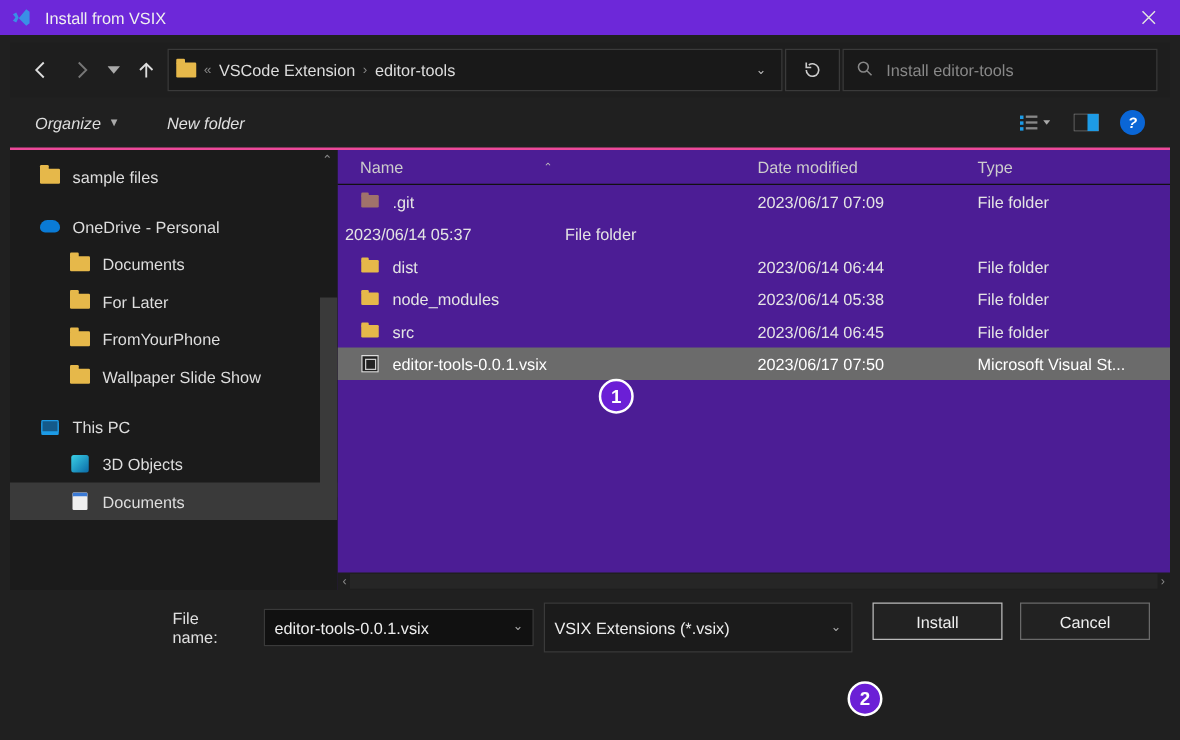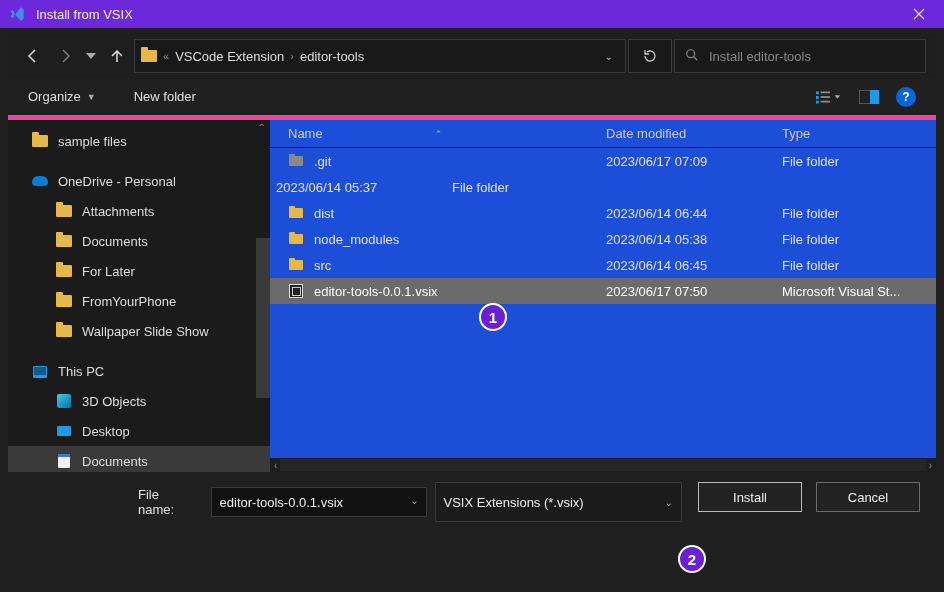--- a/index.html
+++ b/index.html
@@ -68,21 +68,22 @@
     padding:0 10px;
     gap:10px;
     color:#888;
   }
   .cmdbar {
     height: 42px;
     display:flex; align-items:center;
     padding: 0 20px;
     gap:40px;
     margin:0 8px;
-    border-bottom:5px solid #ec4899;
+    border-bottom:2px solid #ec4899;
+    font-style:italic;
   }
   .cmdbar .left { display:flex; align-items:center; gap:38px; flex:1;}
   .cmdbar .org { display:flex; align-items:center; gap:6px; color:#ddd;}
   .cmdbar .right { display:flex; align-items:center; gap:14px; }
   .view-btn { width:26px; height:26px; display:flex; align-items:center; justify-content:center; color:#bbb; }
   .help-btn {
     width:20px;height:20px;border-radius:50%;
     background:#0a66d6;color:#fff;font-size:12px;font-weight:bold;
     display:flex;align-items:center;justify-content:center;
   }
@@ -120,21 +121,21 @@
   .onedrive { width:16px;height:10px;background:#0a7bd6;border-radius:6px 6px 4px 4px; }
   .thispc { width:14px;height:10px;border:1px solid #1d9be6;background:#145a8a;border-radius:1px; box-shadow:0 2px 0 0 #1d9be6;}
   .obj3d {width:14px;height:14px;background:linear-gradient(135deg,#3ad0e6,#0a6aa6);border-radius:2px;}
   .desktop{width:14px;height:10px;background:#1d9be6;border-radius:1px;}
   .docicon{width:12px;height:14px;background:#f0f0f0;border-radius:1px;box-shadow:inset 0 3px 0 #3a7ad6;}
   .sb-scrollbar {
     position:absolute; right:0; top:118px;
     width:14px; height:160px;
     background:#3a3a3a;
   }
-  .filepane { flex:1; display:flex; flex-direction:column; background:#1d4ed8;}
+  .filepane { flex:1; display:flex; flex-direction:column; background:#4c1d95;}
   .colhdr {
     height:28px; display:flex; align-items:center;
     color:#ccc;
     border-bottom:1px solid #111;
     font-size:13px;
   }
   .col-name { width:330px; padding-left:18px; display:flex; align-items:center; gap:6px;}
   .col-date { width:176px; padding-left:6px;}
   .col-type { flex:1; padding-left:6px;}
   .sort-arrow { font-size:9px; color:#bbb; margin-left:106px;}
@@ -313,26 +314,20 @@
         <div class="tree-item root">
           <span class="ic">
             <span class="onedrive"></span>
           </span>
           <span>OneDrive - Personal</span>
         </div>
         <div class="tree-item sub">
           <span class="ic">
             <span class="folder"></span>
           </span>
-          <span>Attachments</span>
-        </div>
-        <div class="tree-item sub">
-          <span class="ic">
-            <span class="folder"></span>
-          </span>
           <span>Documents</span>
         </div>
         <div class="tree-item sub">
           <span class="ic">
             <span class="folder"></span>
           </span>
           <span>For Later</span>
         </div>
         <div class="tree-item sub">
           <span class="ic">
@@ -351,26 +346,20 @@
           <span class="ic">
             <span class="thispc"></span>
           </span>
           <span>This PC</span>
         </div>
         <div class="tree-item sub">
           <span class="ic">
             <span class="obj3d"></span>
           </span>
           <span>3D Objects</span>
-        </div>
-        <div class="tree-item sub">
-          <span class="ic">
-            <span class="desktop"></span>
-          </span>
-          <span>Desktop</span>
         </div>
         <div class="tree-item sub selected">
           <span class="ic">
             <span class="docicon"></span>
           </span>
           <span>Documents</span>
         </div>
       </div>
     <div class="sb-scrollbar"></div>
   </div>

